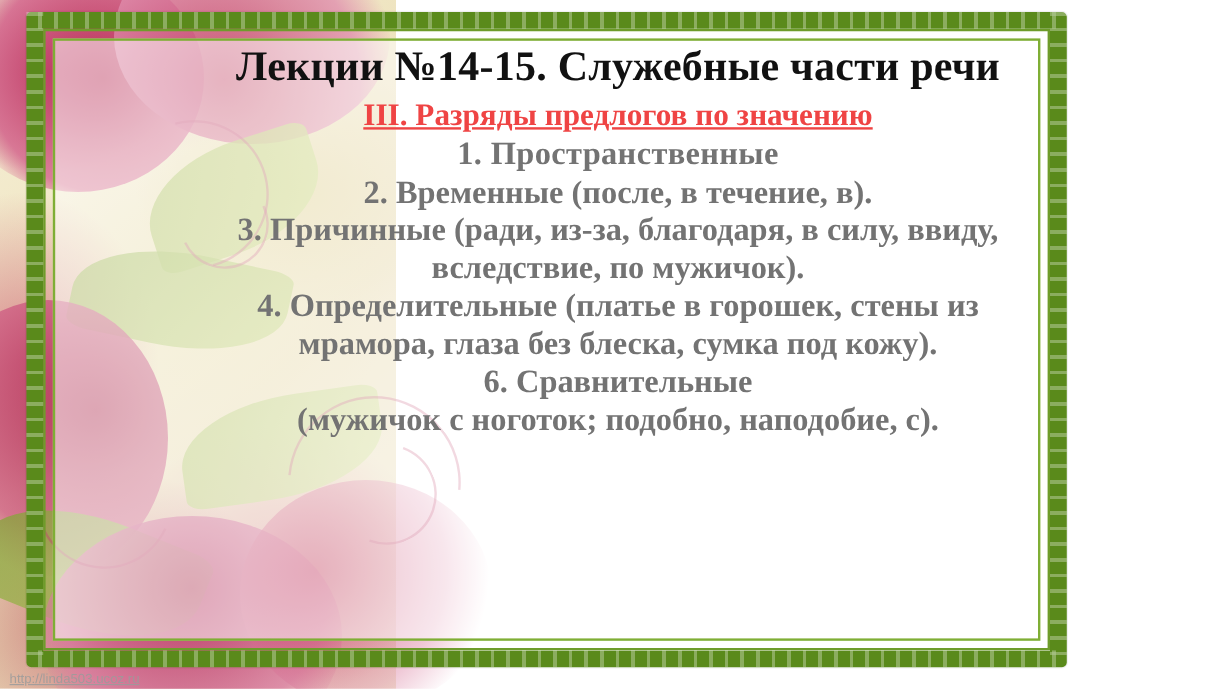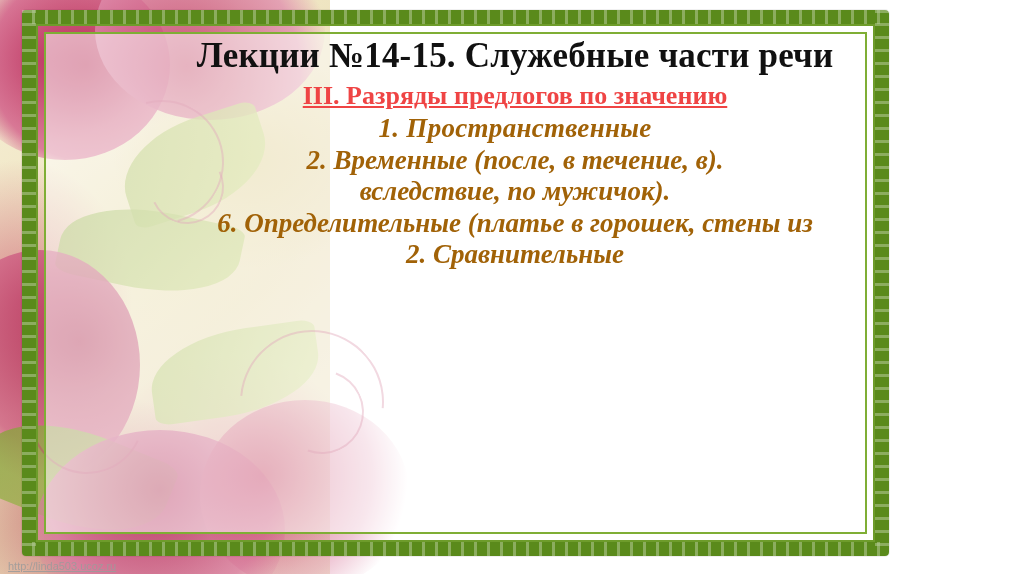--- a/index.html
+++ b/index.html
@@ -136,24 +136,23 @@
     line-height: 1.15;
     margin: 0 0 2px 0;
   }
   .body-list {
     margin: 0;
     padding: 0;
     list-style: none;
   }
   .body-line {
     font-family: "Liberation Serif", serif;
-    font-style: italic;
     font-weight: bold;
     font-size: 27px;
-    color: #a16207;
+    color: #737373;
     line-height: 1.17;
     white-space: nowrap;
   }
   .body-line.first-item {
     letter-spacing: .3px;
   }
 
   
   .footer-url {
     position: absolute;
@@ -195,21 +194,24 @@
   <div class="content">
     <h1 class="slide-title">Лекции №14-15. Служебные части речи</h1>
 
     <div>
       <span class="subtitle">III. Разряды предлогов по значению</span>
     </div>
 
     <ul class="body-list">
       <li class="body-line first-item">1.  Пространственные</li>
       <li class="body-line">2. Временные (после, в течение, в).</li>
+      <li class="body-line">3. Причинные (ради, из-за, благодаря, в силу, ввиду,</li>
       <li class="body-line">вследствие, по мужичок).</li>
-      <li class="body-line">6. Определительные (платье в горошек, стены из</li>
-      <li class="body-line">2. Сравнительные</li>
+      <li class="body-line">4. Определительные (платье в горошек, стены из</li>
+      <li class="body-line">мрамора, глаза без блеска, сумка под кожу).</li>
+      <li class="body-line">6. Сравнительные</li>
+      <li class="body-line">(мужичок с ноготок; подобно, наподобие, с).</li>
     </ul>
   </div>
 
   <a class="footer-url" href="#">http://linda503.ucoz.ru</a>
 
 </div>
 
 </body></html>

